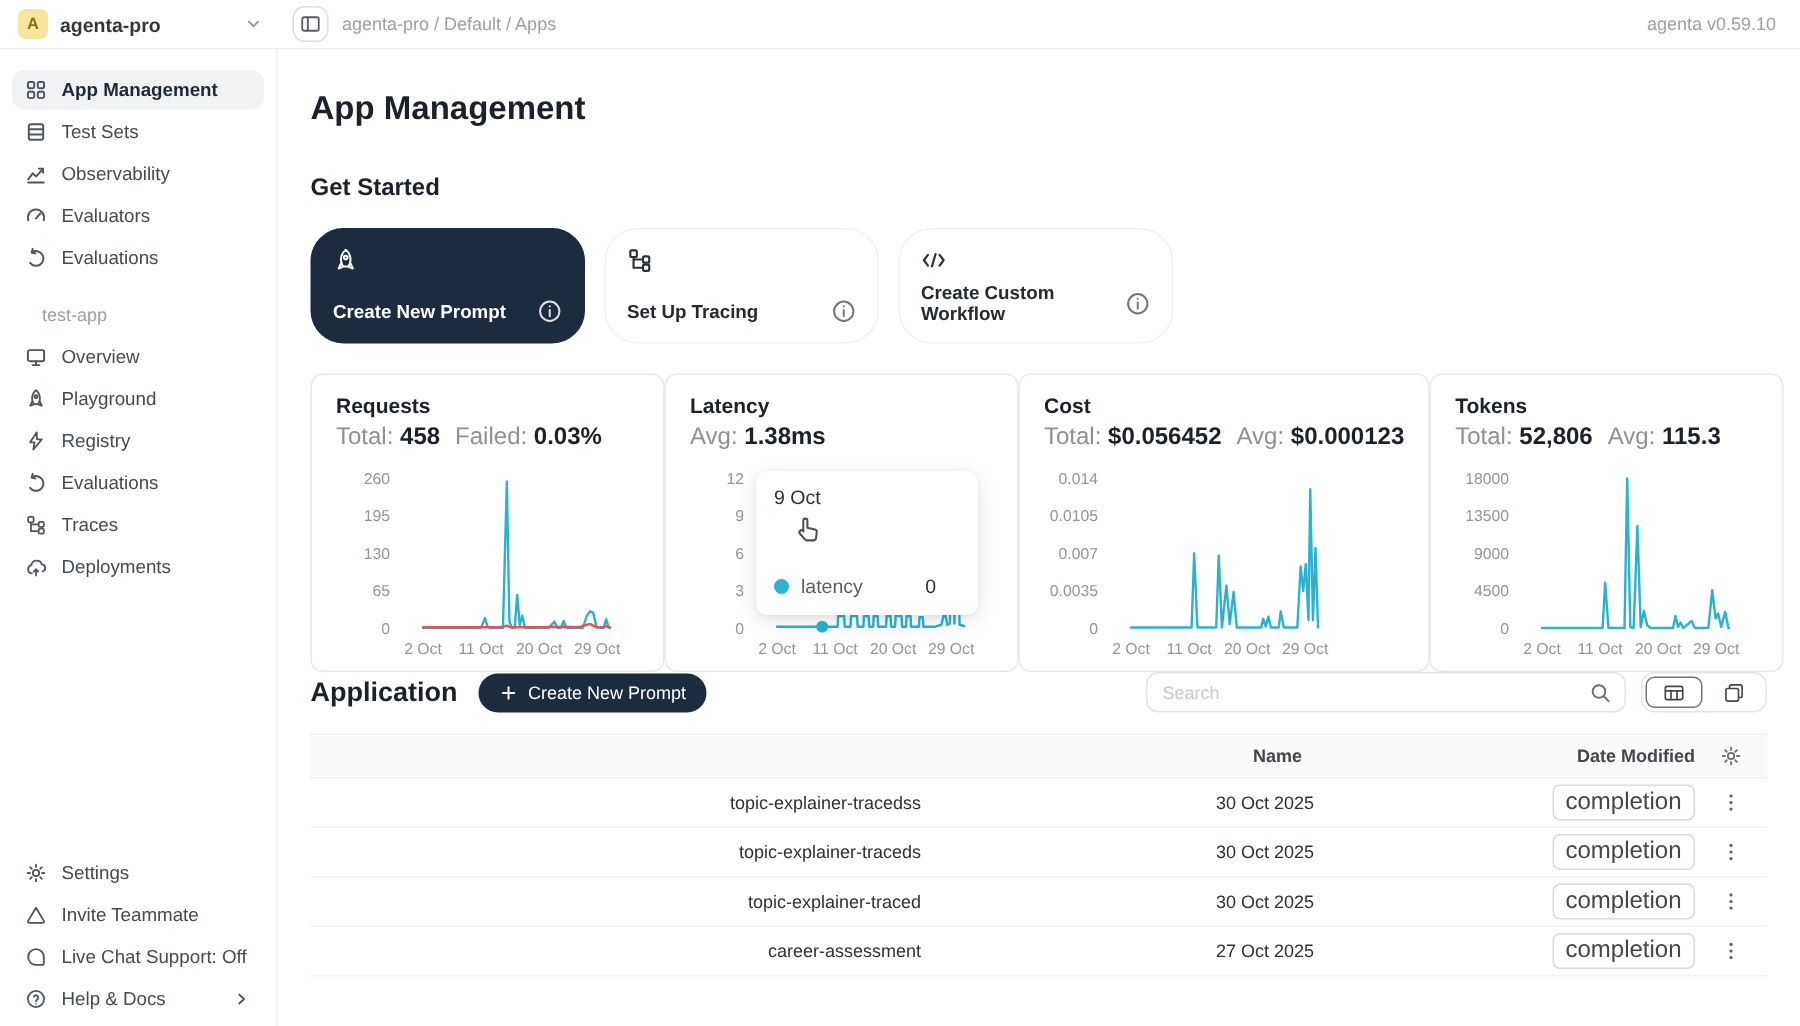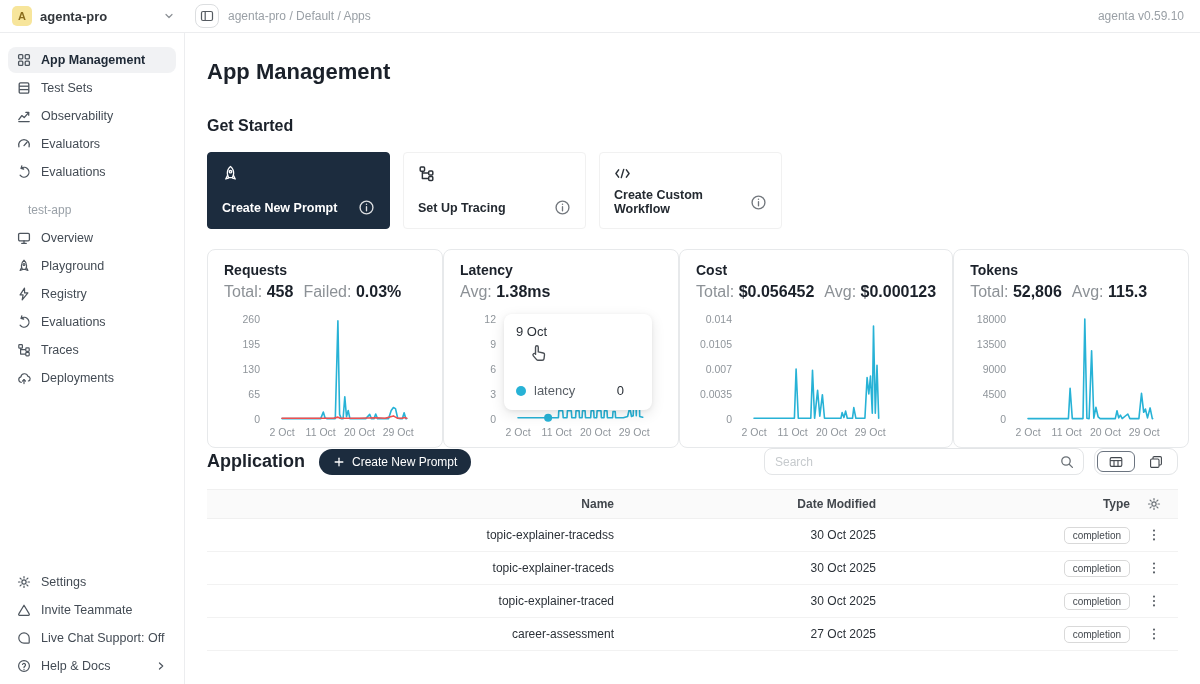--- a/index.html
+++ b/index.html
@@ -32,21 +32,21 @@
 
   .icn { width:14px; height:14px; flex:none; display:block; }
   .icn12 { width:12px; height:12px; }
 
   
   main { flex:1; padding:20px 22px 0; overflow:hidden; }
   .page-title { font-size:22px; font-weight:700; color:#1b212a; margin:6px 0 0; }
   .section-title { font-size:16px; font-weight:700; margin:32px 0 0; }
 
   .gs-row { display:flex; gap:13px; margin-top:17px; }
-  .gs-card { width:183px; height:77px; border-radius:4px; border:1px solid #f1f1f1; background:#fff;
+  .gs-card { width:183px; height:77px; border-radius:22px; border:1px solid #f1f1f1; background:#fff;
     padding:12px 14px; display:flex; flex-direction:column; justify-content:space-between; cursor:pointer; }
   .gs-card.dark { background:#1c2c3e; border-color:#1c2c3e; color:#fff; }
   .gs-card .icn { width:17px; height:17px; }
   .gs-bottom { display:flex; align-items:center; justify-content:space-between; font-size:12.5px; font-weight:600; }
   .gs-card:not(.dark) .gs-bottom { color:#242a31; }
   .info { color:inherit; opacity:.85; }
 
   
   .charts-row { display:flex; gap:0; margin-top:20px; }
   .chart-card { flex:1; border:1px solid #e7e9eb; border-radius:8px; padding:12px 16px 6px; position:relative; background:#fff; }
@@ -84,21 +84,21 @@
 
   
   .table { margin-top:14px;text-align:right; }
   .thead { display:flex; align-items:center; height:30px; background:#fafafa; border-top:1px solid #f0f0f0; border-bottom:1px solid #f0f0f0;
     font-size:12px; font-weight:700; color:#42474d; }
   .trow { display:flex; align-items:center; height:33px; border-bottom:1px solid #f2f2f2; font-size:12px; color:#2b3138; cursor:pointer; }
   .col-name { flex:1; padding-left:13px; }
   .col-date { width:262px; flex:none; }
   .col-type { width:254px; flex:none; }
   .col-act { width:48px; flex:none; display:flex; justify-content:center; color:#6a7076; }
-  .tag { display:inline-block; border:1px solid #d9d9d9; border-radius:5px; padding:2px 8px; font-size:10px; color:#42474d; background:#fff; }
+  .tag { display:inline-block; border:1px solid #d9d9d9; border-radius:5px; padding:2px 8px; font-size:16px; color:#42474d; background:#fff; }
   .kebab { color:#595f66; cursor:pointer; display:flex; }
 </style>
 </head>
 <body>
 
 <div class="topbar">
   <div class="ws-select">
     <span class="avatar">A</span>
     <span class="ws-name">agenta-pro</span>
     <span class="ws-chev">
@@ -426,21 +426,20 @@
               <rect x="1.6" y="4" width="8.4" height="8.4" rx="1.2" fill="#fff"></rect>
             </svg>
         </span>
       </div>
     </div>
 
     <div class="table">
       <div class="thead">
         <span class="col-name">Name</span>
         <span class="col-date">Date Modified</span>
-        <span class="col-type">Type</span>
         <span class="col-act">
           <svg class="icn" viewBox="0 0 14 14" fill="none" stroke="currentColor" stroke-width="1.2" stroke-linecap="round">
               <circle cx="7" cy="7" r="2.1"></circle>
               <path d="M7,1.5 V3 M7,11 V12.5 M1.5,7 H3 M11,7 H12.5 M3.1,3.1 L4.2,4.2 M9.8,9.8 L10.9,10.9 M10.9,3.1 L9.8,4.2 M4.2,9.8 L3.1,10.9"></path>
             </svg>
         </span>
       </div>
       <div>
   <div class="trow">
     <span class="col-name">topic-explainer-tracedss</span>

